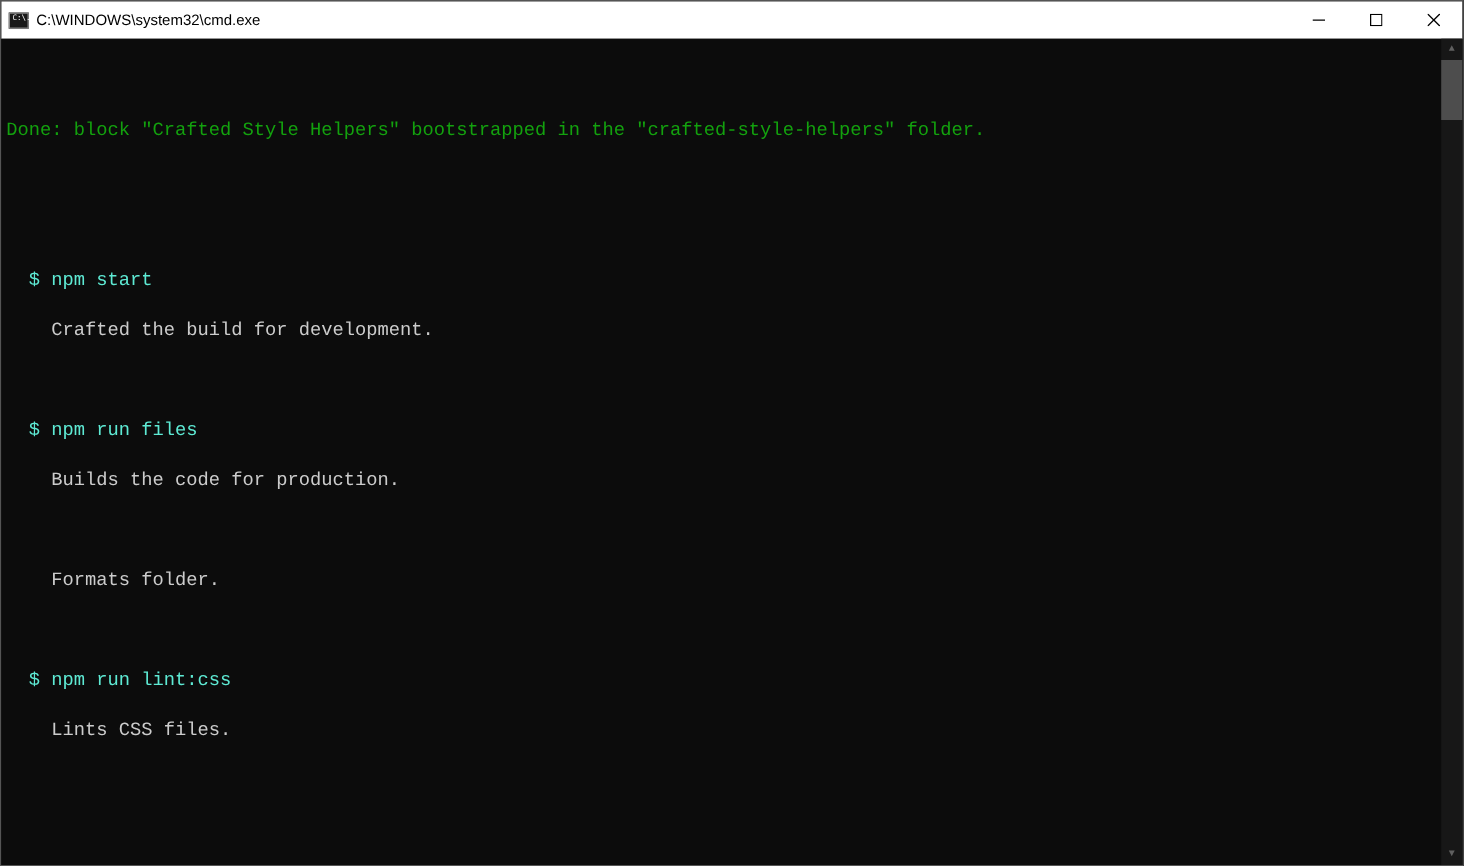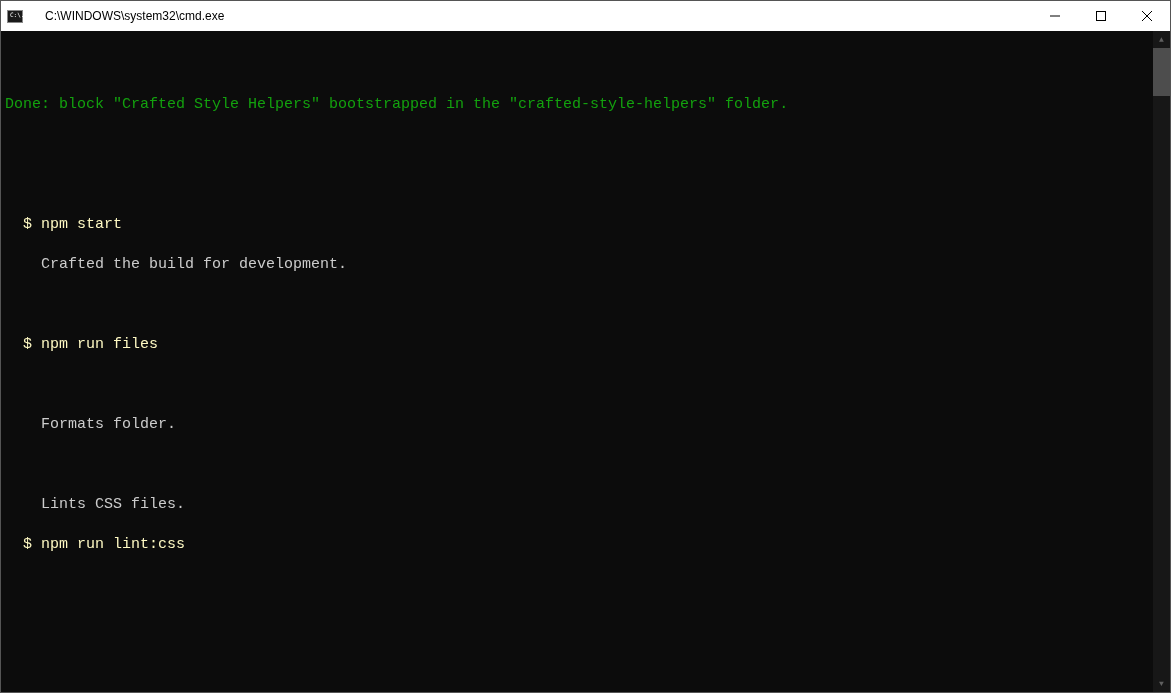--- a/index.html
+++ b/index.html
@@ -19,21 +19,21 @@
     align-items: center;
     justify-content: space-between;
     padding-left: 6px;
     color: #000;
     font-family: 'Segoe UI', Tahoma, sans-serif;
     font-size: 12px;
   }
   .titlebar-left {
     display: flex;
     align-items: center;
-    gap: 22px;
+    gap: 6px;
   }
   .cmd-icon {
     width: 16px;
     height: 13px;
     background: #1a1a1a;
     border: 1px solid #888;
     display: flex;
     align-items: flex-start;
     justify-content: flex-start;
     padding: 1px 2px;
@@ -94,21 +94,21 @@
   .sb-thumb {
     position: absolute;
     top: 0;
     width: 100%;
     height: 48px;
     background: #4d4d4d;
   }
 
   .ln { display: block; min-height: 20px; }
   .green { color: #13a10e; }
-  .cyan { color: #fef9c3; }
+  .cyan { color: #5eead4; }
   .indent1 { padding-left: 2ch; }
   .indent2 { padding-left: 4ch; }
 </style>
 </head>
 <body>
 
 <div class="titlebar">
   <div class="titlebar-left">
     <span class="cmd-icon">C:\.</span>
     <span>C:\WINDOWS\system32\cmd.exe</span>
@@ -136,25 +136,26 @@
 <div class="terminal-wrap">
   <div class="terminal">
 <span class="ln"></span>
 <span class="ln green">Done: block "Crafted Style Helpers" bootstrapped in the "crafted-style-helpers" folder.</span>
 <span class="ln"></span>
 <span class="ln"></span>
 <span class="ln cyan indent1">$ npm start</span>
 <span class="ln indent2">Crafted the build for development.</span>
 <span class="ln"></span>
 <span class="ln cyan indent1">$ npm run files</span>
+<span class="ln indent2">Builds the code for production.</span>
 <span class="ln"></span>
 <span class="ln indent2">Formats folder.</span>
 <span class="ln"></span>
+<span class="ln cyan indent1">$ npm run lint:css</span>
 <span class="ln indent2">Lints CSS files.</span>
-<span class="ln cyan indent1">$ npm run lint:css</span>
 
 
 
 
 
 
 
 
 
 

